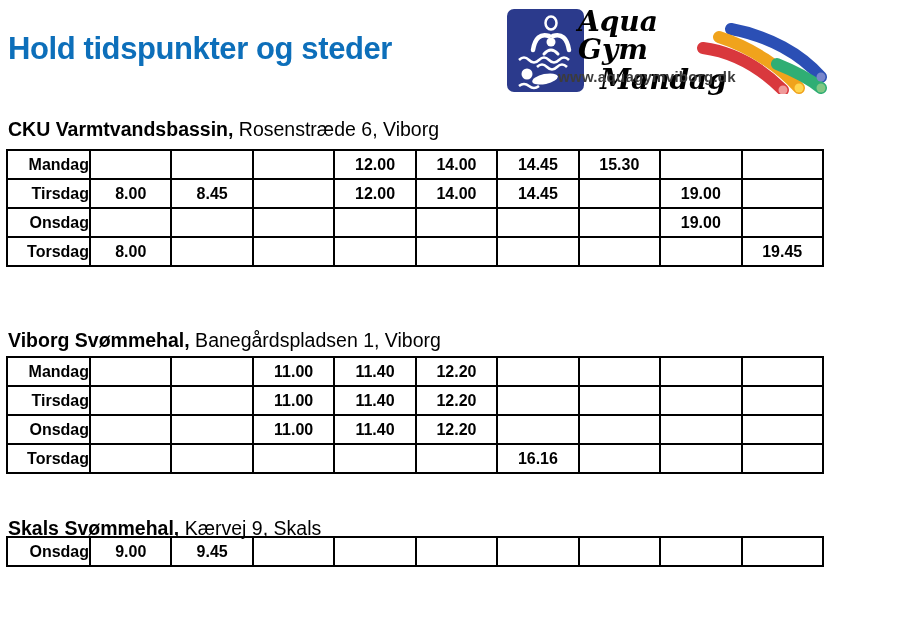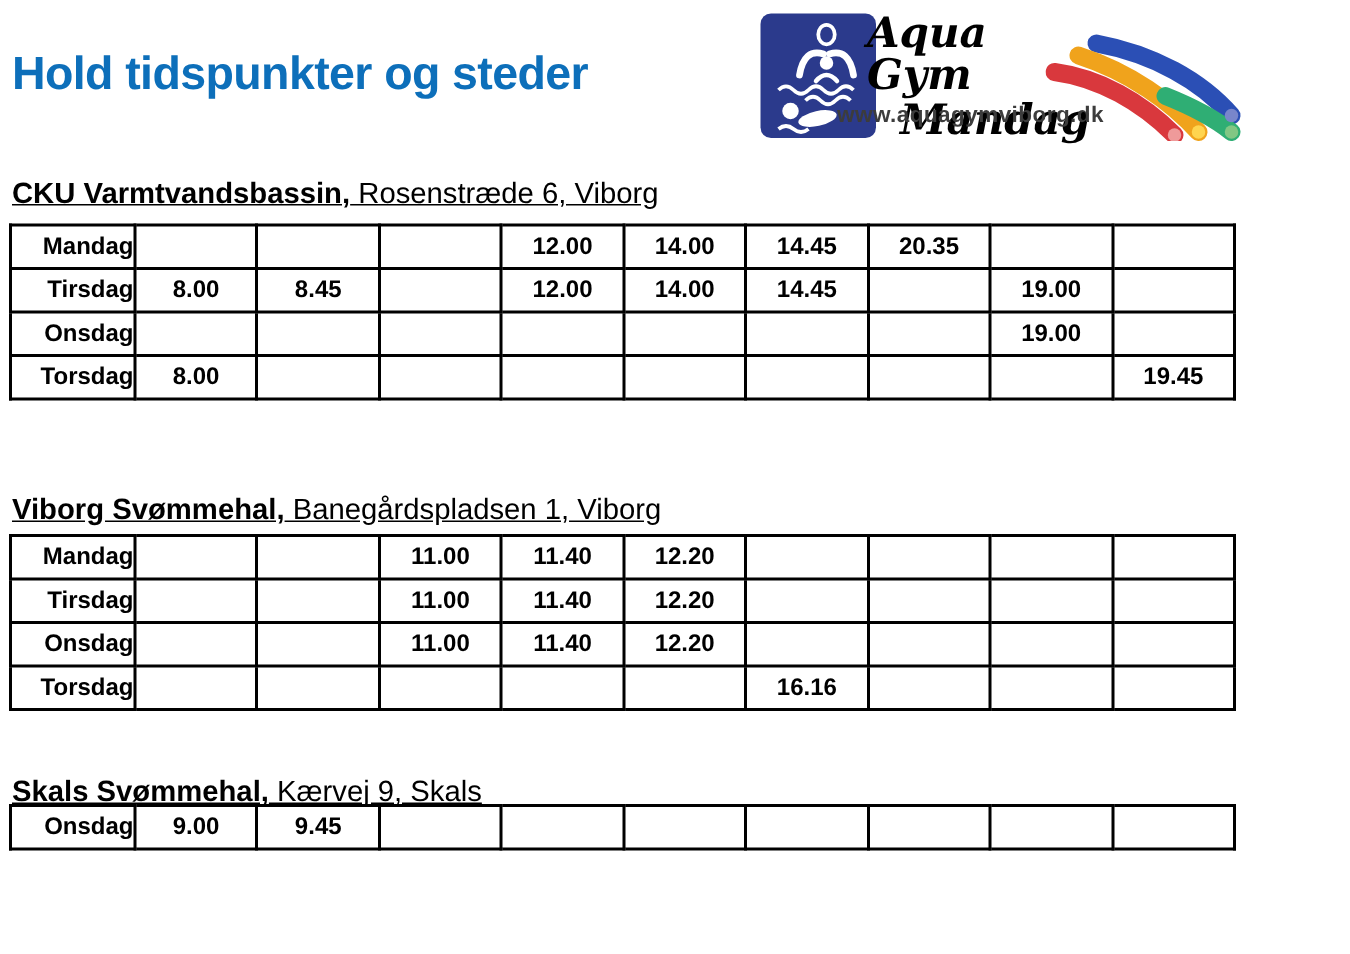--- a/index.html
+++ b/index.html
@@ -25,21 +25,21 @@
   .logo-line2{font-size:28px;padding-left:22px;margin-top:2px;}
   .logo-url{
     position:absolute;left:558px;top:68px;
     font-family:"Liberation Sans",sans-serif;font-style:normal;
     font-size:15px;font-weight:bold;color:#3c3c3c;letter-spacing:0.3px;
   }
   .noodles{position:absolute;left:697px;top:22px;}
   
   .section-heading{
     position:absolute;left:8px;margin:0;font-size:19.5px;font-weight:normal;
-    line-height:1.15;white-space:pre;text-decoration:underline;
+    line-height:1.15;white-space:pre;
   }
   .section-heading b{font-weight:bold;}
   .heading-1{top:118px;}
   .heading-2{top:329px;}
   .heading-3{top:517px;}
   table.schedule{
     position:absolute;left:6px;border-collapse:collapse;table-layout:fixed;
     width:818px;
   }
   .table-1{top:149px;}
@@ -93,21 +93,21 @@
 <table class="schedule table-1">
   <tbody>
       <tr>
         <td class="day">Mandag</td>
         <td class="slot"></td>
         <td class="slot"></td>
         <td class="slot"></td>
         <td class="slot">12.00</td>
         <td class="slot">14.00</td>
         <td class="slot">14.45</td>
-        <td class="slot">20.35</td>
+        <td class="slot">15.30</td>
         <td class="slot"></td>
         <td class="slot"></td>
       </tr>
       <tr>
         <td class="day">Tirsdag</td>
         <td class="slot">8.00</td>
         <td class="slot">8.45</td>
         <td class="slot"></td>
         <td class="slot">12.00</td>
         <td class="slot">14.00</td>

